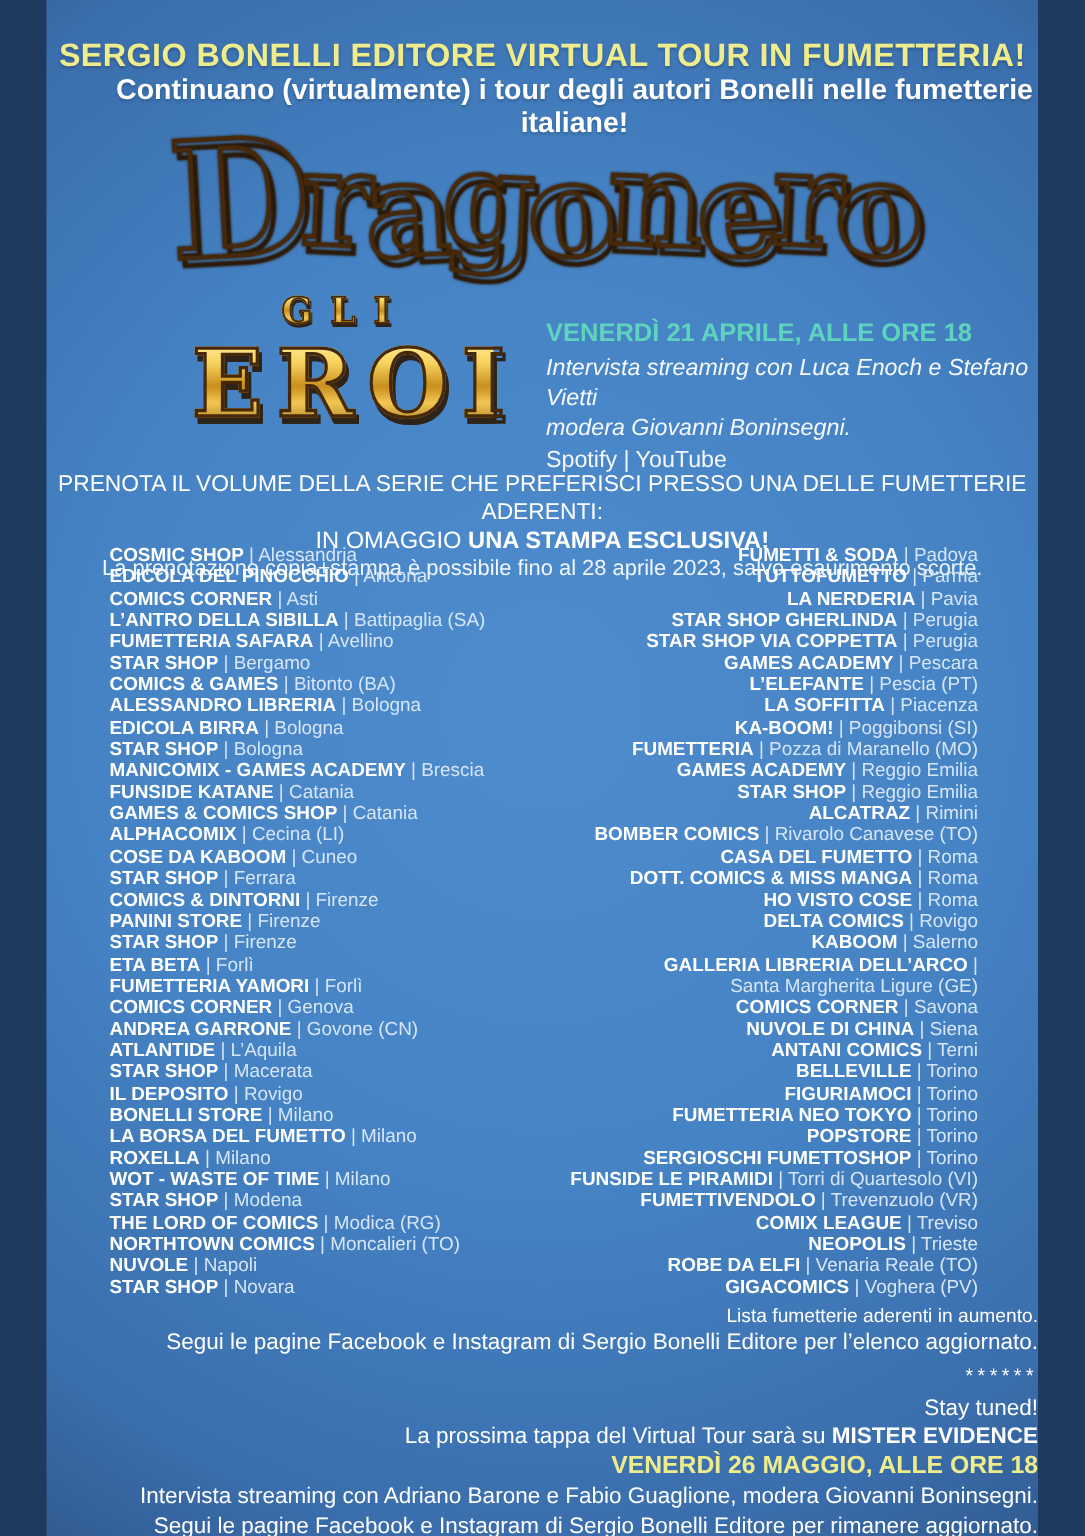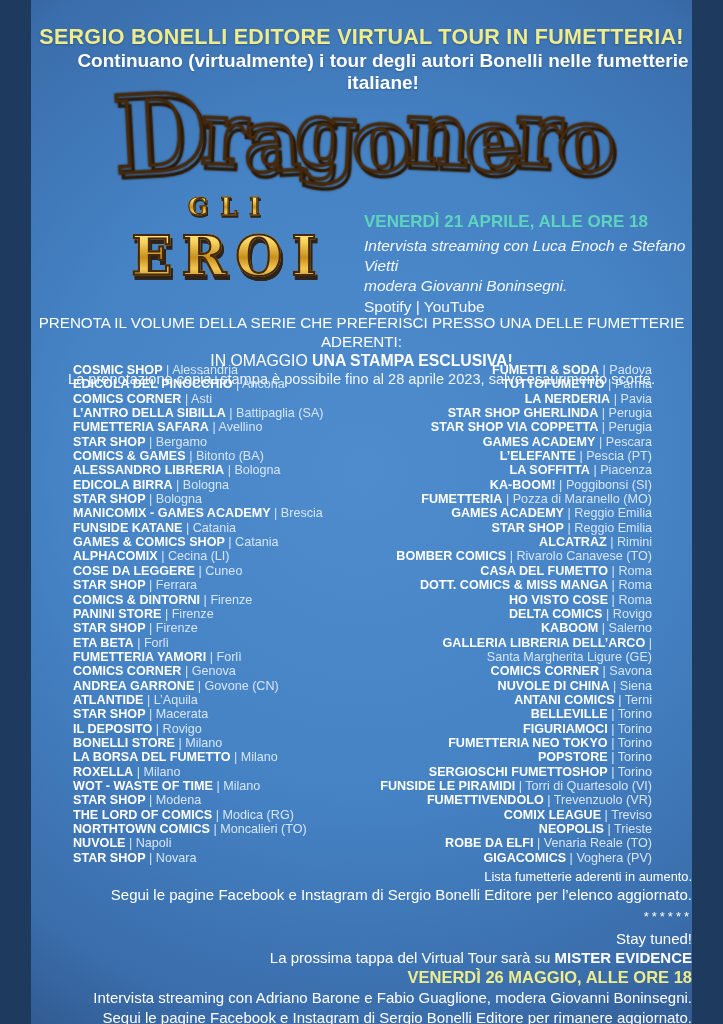--- a/index.html
+++ b/index.html
@@ -65,21 +65,21 @@
   .logo-sub {
     position:absolute; left:88px; top:192px; width:210px;
     text-align:center;
   }
   .logo-gli {
     font-size:24px; letter-spacing:12px; text-indent:12px;
     -webkit-text-stroke:1.2px #46290b;
     filter:drop-shadow(1px 2px 0 rgba(42,24,6,0.9));
   }
   .logo-eroi {
-    font-size:54px; line-height:70px; letter-spacing:9px; text-indent:9px;
+    font-size:62px; line-height:70px; letter-spacing:9px; text-indent:9px;
     -webkit-text-stroke:2.2px #46290b;
     filter:drop-shadow(2px 4px 0 rgba(42,24,6,0.9));
   }
 
   
   .event-info { position:absolute; left:333px; top:212px; text-align:left; }
   .event-date {
     font-size:17px; font-weight:bold; color:#5ed3bd;
     margin-bottom:4px;
   }
@@ -154,21 +154,21 @@
         <div><span class="shop-name">FUMETTERIA SAFARA</span><span class="shop-city"> | Avellino</span></div>
         <div><span class="shop-name">STAR SHOP</span><span class="shop-city"> | Bergamo</span></div>
         <div><span class="shop-name">COMICS &amp; GAMES</span><span class="shop-city"> | Bitonto (BA)</span></div>
         <div><span class="shop-name">ALESSANDRO LIBRERIA</span><span class="shop-city"> | Bologna</span></div>
         <div><span class="shop-name">EDICOLA BIRRA</span><span class="shop-city"> | Bologna</span></div>
         <div><span class="shop-name">STAR SHOP</span><span class="shop-city"> | Bologna</span></div>
         <div><span class="shop-name">MANICOMIX - GAMES ACADEMY</span><span class="shop-city"> | Brescia</span></div>
         <div><span class="shop-name">FUNSIDE KATANE</span><span class="shop-city"> | Catania</span></div>
         <div><span class="shop-name">GAMES &amp; COMICS SHOP</span><span class="shop-city"> | Catania</span></div>
         <div><span class="shop-name">ALPHACOMIX</span><span class="shop-city"> | Cecina (LI)</span></div>
-        <div><span class="shop-name">COSE DA LEGGERE</span><span class="shop-city"> | Cuneo</span></div>
+        <div><span class="shop-name">COSE DA KABOOM</span><span class="shop-city"> | Cuneo</span></div>
         <div><span class="shop-name">STAR SHOP</span><span class="shop-city"> | Ferrara</span></div>
         <div><span class="shop-name">COMICS &amp; DINTORNI</span><span class="shop-city"> | Firenze</span></div>
         <div><span class="shop-name">PANINI STORE</span><span class="shop-city"> | Firenze</span></div>
         <div><span class="shop-name">STAR SHOP</span><span class="shop-city"> | Firenze</span></div>
         <div><span class="shop-name">ETA BETA</span><span class="shop-city"> | Forlì</span></div>
         <div><span class="shop-name">FUMETTERIA YAMORI</span><span class="shop-city"> | Forlì</span></div>
         <div><span class="shop-name">COMICS CORNER</span><span class="shop-city"> | Genova</span></div>
         <div><span class="shop-name">ANDREA GARRONE</span><span class="shop-city"> | Govone (CN)</span></div>
         <div><span class="shop-name">ATLANTIDE</span><span class="shop-city"> | L’Aquila</span></div>
         <div><span class="shop-name">STAR SHOP</span><span class="shop-city"> | Macerata</span></div>

